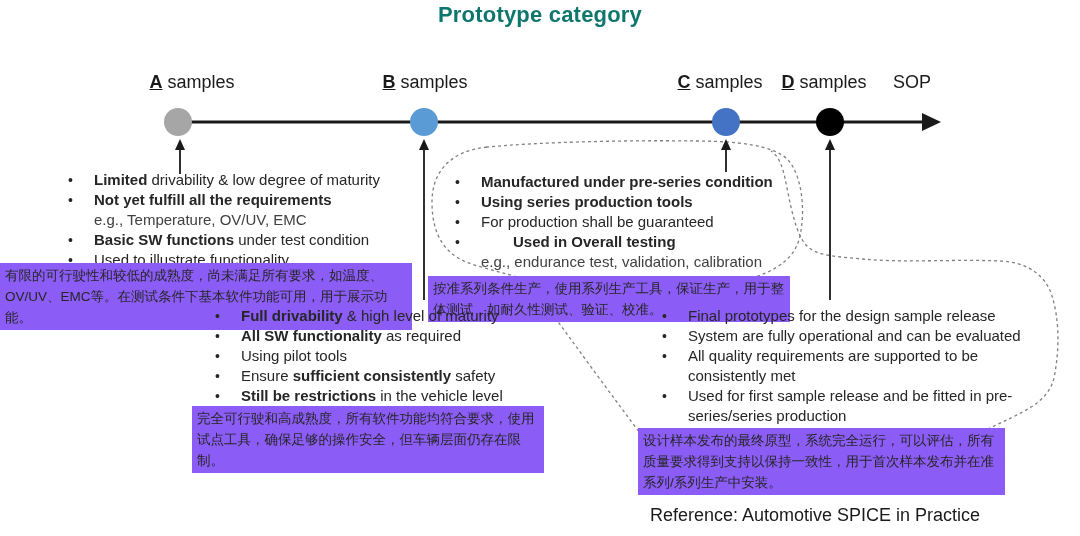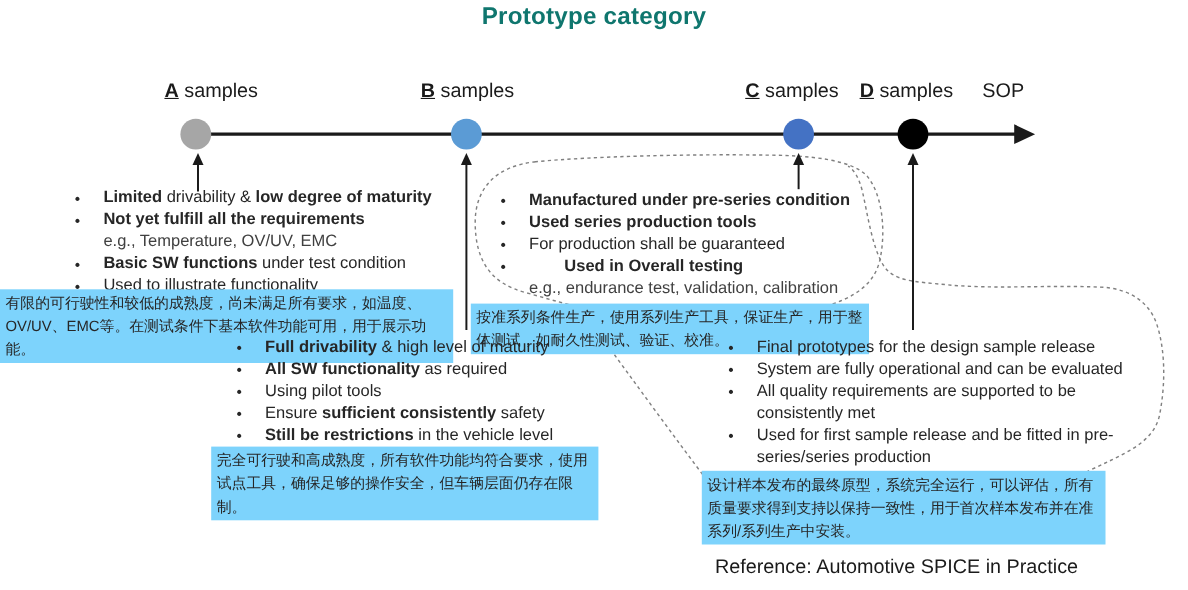--- a/index.html
+++ b/index.html
@@ -16,21 +16,21 @@
     top:72px;transform:translateX(-50%);font-size:18px;color:#1a1a1a;white-space:nowrap;
   }
   .milestone-letter{font-weight:bold;text-decoration:underline;}
   svg{position:absolute;top:0;left:0;}
   .bullet-group{line-height:20px;font-size:15px;color:#262626;}
   .bullet-row{display:flex;}
   .bullet-marker{width:26px;flex:0 0 26px;text-align:left;font-size:14px;}
   .bullet-text{flex:1;}
   .bullet-sub{margin-left:26px;color:#404040;}
   .note-box{
-    background:#7dd3fc;font-size:13.5px;line-height:21px;color:#262626;
+    background:#8b5cf6;font-size:13.5px;line-height:21px;color:#262626;
     padding:2px 5px;box-sizing:border-box;
   }
   #reference-label{
     top:505px;left:815px;transform:translateX(-50%);
     font-size:18px;color:#1a1a1a;white-space:nowrap;
   }
 </style>
 </head>
 <body>
 
@@ -62,21 +62,21 @@
 
 <div class="abs milestone-label" style="left:192px;"><span class="milestone-letter">A</span><span> samples</span></div>
 <div class="abs milestone-label" style="left:425px;"><span class="milestone-letter">B</span><span> samples</span></div>
 <div class="abs milestone-label" style="left:720px;"><span class="milestone-letter">C</span><span> samples</span></div>
 <div class="abs milestone-label" style="left:824px;"><span class="milestone-letter">D</span><span> samples</span></div>
 <div class="abs milestone-label" style="left:912px;text-align:center;">SOP</div>
 
 <div class="abs bullet-group" style="left:68px;top:170px;width:362px;">
   <div class="bullet-row">
       <span class="bullet-marker">•</span>
-      <span class="bullet-text"><span style="font-weight: bold;">Limited</span><span> drivability &amp; </span><span style="font-weight: bold;">low degree of maturity</span></span>
+      <span class="bullet-text"><span style="font-weight: bold;">Limited</span><span> drivability &amp; </span><span style="font-weight: normal;">low degree of maturity</span></span>
     </div>
   <div class="bullet-row">
       <span class="bullet-marker">•</span>
       <span class="bullet-text"><span style="font-weight: bold;">Not yet fulfill all the requirements</span></span>
     </div>
   <div class="bullet-sub">e.g., Temperature, OV/UV, EMC</div>
   <div class="bullet-row">
       <span class="bullet-marker">•</span>
       <span class="bullet-text"><span style="font-weight: bold;">Basic SW functions</span><span> under test condition</span></span>
     </div>
@@ -88,21 +88,21 @@
 
 <div class="abs note-box" style="left:0;top:263px;width:412px;">有限的可行驶性和较低的成熟度，尚未满足所有要求，如温度、OV/UV、EMC等。在测试条件下基本软件功能可用，用于展示功能。</div>
 
 <div class="abs bullet-group" style="left:455px;top:172px;width:340px;">
   <div class="bullet-row">
       <span class="bullet-marker">•</span>
       <span class="bullet-text"><span style="font-weight: bold;">Manufactured under pre-series condition</span></span>
     </div>
   <div class="bullet-row">
       <span class="bullet-marker">•</span>
-      <span class="bullet-text"><span style="font-weight: bold;">Used series production tools</span></span>
+      <span class="bullet-text"><span style="font-weight: bold;">Using series production tools</span></span>
     </div>
   <div class="bullet-row">
       <span class="bullet-marker">•</span>
       <span class="bullet-text"><span>For production shall be guaranteed</span></span>
     </div>
   <div class="bullet-row">
       <span class="bullet-marker">•</span>
       <span class="bullet-text"><span style="font-weight: bold; margin-left: 32px;">Used in Overall testing</span></span>
     </div>
   <div class="bullet-sub">e.g., endurance test, validation, calibration</div>

